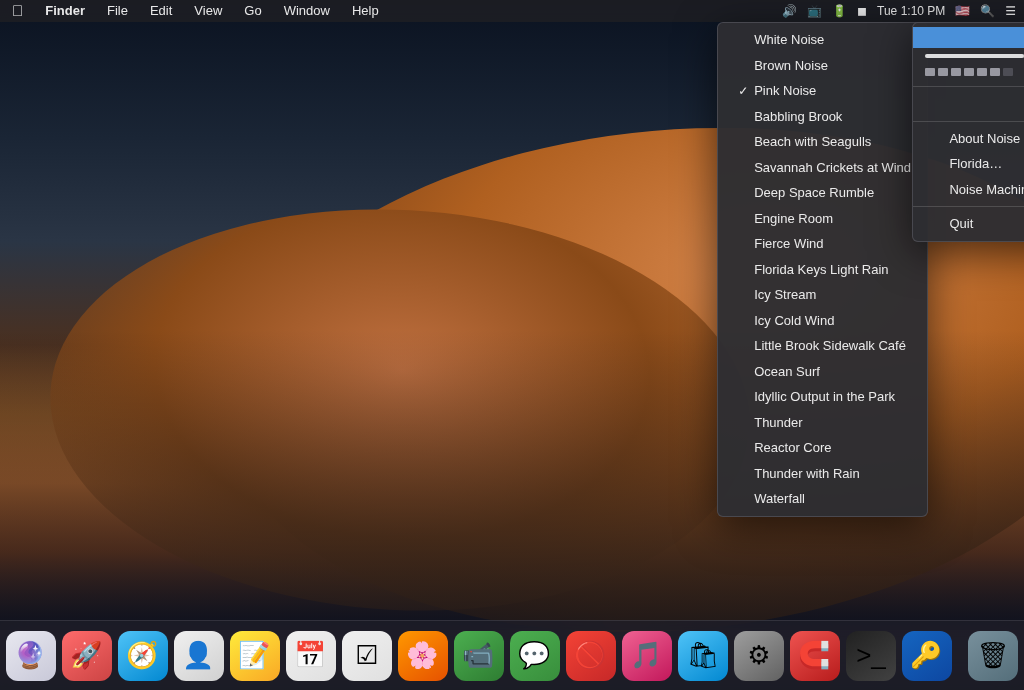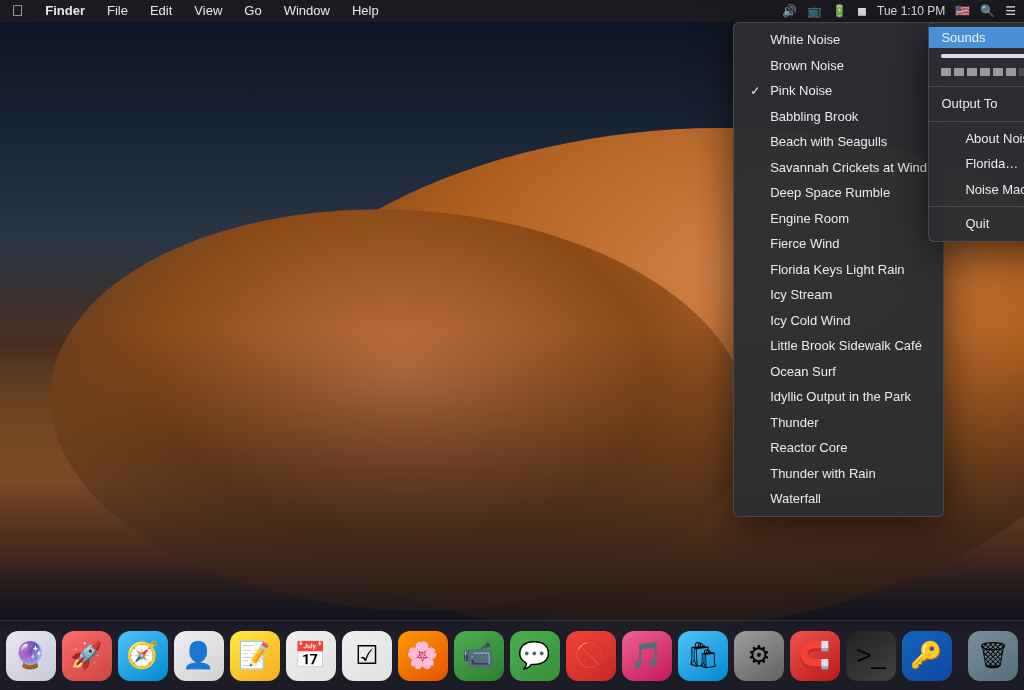--- a/index.html
+++ b/index.html
@@ -97,24 +97,25 @@
     }
     .menubar-time {
       font-size: 12px;
       color: rgba(255,255,255,0.9);
     }
 
     
     .dropdown-container {
       position: absolute;
       top: 22px;
-      right: 80px;
+      right: 96px;
       z-index: 200;
       display: flex;
       gap: 0;
+      text-align: right;
     }
 
     
     .sounds-menu {
       background: rgba(45,45,50,0.97);
       border: 1px solid rgba(100,100,110,0.5);
       border-radius: 6px;
       min-width: 180px;
       padding: 4px 0;
       box-shadow: 0 10px 40px rgba(0,0,0,0.6);

